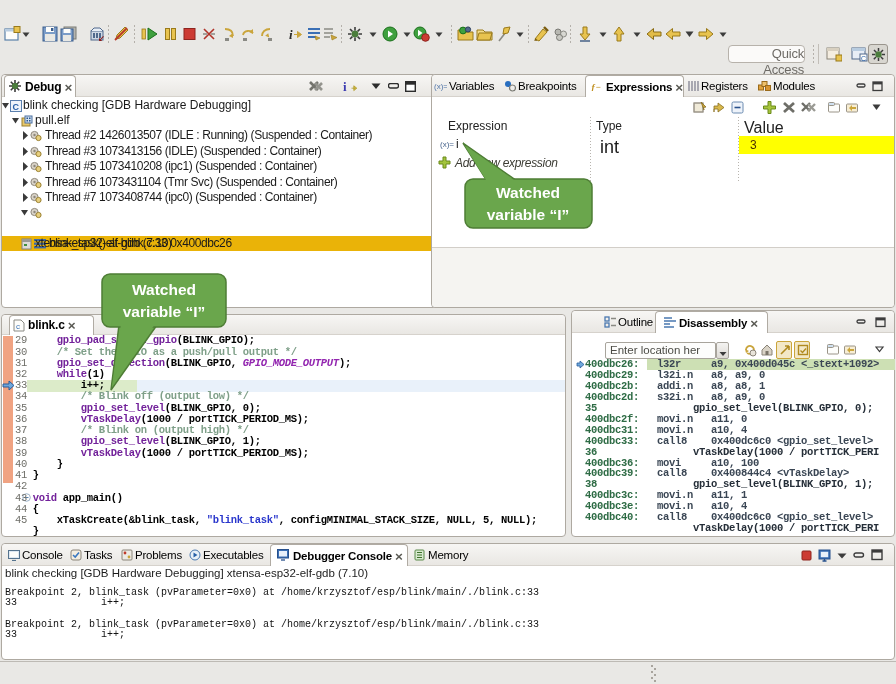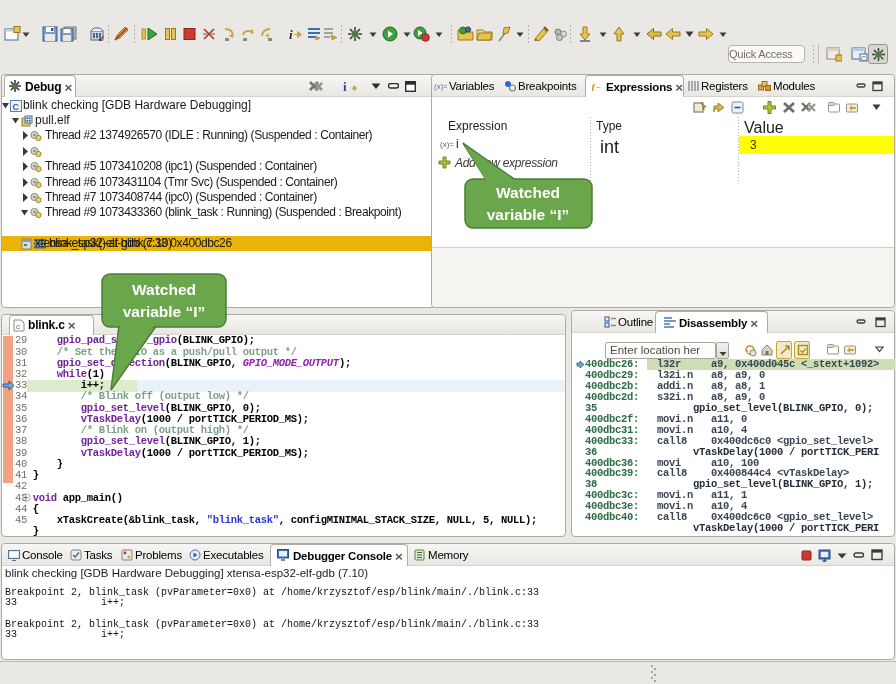--- a/index.html
+++ b/index.html
@@ -209,21 +209,21 @@
       <text x="10" y="14.5" font-size="7" fill="#2860a8" font-family="Liberation Sans">C</text>
     </svg>
   <div class="abs" style="left:868px;top:44px;width:20px;height:20px;background:#d8d6d0;border:1px solid #9a958d;border-radius:3px"></div>
   <svg class="abs" style="left:871px;top:47px" width="15" height="15" viewBox="0 0 15 15">
       <circle cx="7.5" cy="7.5" r="3.2" fill="#4b7d3c"></circle>
       <g stroke="#3c3c3c" stroke-width="1.5">
         <path d="M7.5 1v3M7.5 11v3M1 7.5h3M11 7.5h3M3 3l2.2 2.2M10 10l2.2 2.2M12 3l-2.2 2.2M5 10l-2.2 2.2"></path>
       </g>
     </svg>
 
-  <div class="abs" style="left:728px;top:45px;width:77px;height:18px;background:#fbfaf9;border:1px solid #b7b2ab;border-radius:4px;font-size:11px;color:#6e6b66;text-align:left;line-height:16px;letter-spacing:-0.2px">Quick Access</div>
+  <div class="abs" style="left:728px;top:45px;width:77px;height:18px;background:#fbfaf9;border:1px solid #b7b2ab;border-radius:4px;font-size:13px;color:#6e6b66;text-align:right;line-height:16px;letter-spacing:-0.2px">Quick Access</div>
 
   <div class="panel" id="p-debug" style="left:1px;top:74px;width:444px;height:234px">
     <div class="tabstrip"></div>
     <div class="tab sel" style="left:2px;width:72px"></div>
     <svg class="abs" style="left:6px;top:4px" width="14" height="14" viewBox="0 0 14 14">
         <circle cx="7" cy="7" r="3.2" fill="#4b7d3c"></circle>
         <g stroke="#3c3c3c" stroke-width="1.6">
           <path d="M7 1v3M7 10v3M1 7h3M10 7h3M2.8 2.8l2.2 2.2M9 9l2.2 2.2M11.2 2.8L9 5M5 9l-2.2 2.2"></path>
         </g>
       </svg>
@@ -276,31 +276,32 @@
       </div>
       <div class="trow" style="top:31.4px">
         <svg class="abs" style="left:20px;top:3px" width="7" height="9" viewBox="0 0 7 9">
             <path d="M1 0l5 4.5L1 9z" fill="#3a3a3a"></path>
           </svg>
         <svg class="abs" style="left:28px;top:2px" width="12" height="12" viewBox="0 0 12 12">
             <circle cx="4.5" cy="5" r="3.6" fill="#d9d3c8" stroke="#8e887c"></circle>
             <circle cx="8.5" cy="8" r="2.6" fill="#e7cf7f" stroke="#9a8030"></circle>
             <circle cx="4.5" cy="5" r="1.2" fill="#8e887c"></circle>
           </svg>
-        <span class="abs ls4" style="left:43px">Thread #2 1374926570 (IDLE : Running) (Suspended : Container)</span>
+        <span class="abs ls4" style="left:43px">Thread #2 1426013507 (IDLE : Running) (Suspended : Container)</span>
       </div>
       <div class="trow" style="top:46.8px">
         <svg class="abs" style="left:20px;top:3px" width="7" height="9" viewBox="0 0 7 9">
             <path d="M1 0l5 4.5L1 9z" fill="#3a3a3a"></path>
           </svg>
         <svg class="abs" style="left:28px;top:2px" width="12" height="12" viewBox="0 0 12 12">
             <circle cx="4.5" cy="5" r="3.6" fill="#d9d3c8" stroke="#8e887c"></circle>
             <circle cx="8.5" cy="8" r="2.6" fill="#e7cf7f" stroke="#9a8030"></circle>
             <circle cx="4.5" cy="5" r="1.2" fill="#8e887c"></circle>
           </svg>
+        <span class="abs ls4" style="left:43px">Thread #3 1073413156 (IDLE) (Suspended : Container)</span>
       </div>
       <div class="trow" style="top:62.2px">
         <svg class="abs" style="left:20px;top:3px" width="7" height="9" viewBox="0 0 7 9">
             <path d="M1 0l5 4.5L1 9z" fill="#3a3a3a"></path>
           </svg>
         <svg class="abs" style="left:28px;top:2px" width="12" height="12" viewBox="0 0 12 12">
             <circle cx="4.5" cy="5" r="3.6" fill="#d9d3c8" stroke="#8e887c"></circle>
             <circle cx="8.5" cy="8" r="2.6" fill="#e7cf7f" stroke="#9a8030"></circle>
             <circle cx="4.5" cy="5" r="1.2" fill="#8e887c"></circle>
           </svg>
@@ -330,21 +331,20 @@
       </div>
       <div class="trow" style="top:108.4px">
         <svg class="abs" style="left:19px;top:4px" width="8" height="8" viewBox="0 0 8 8">
             <path d="M0 1h7L3.5 6.5z" fill="#3a3a3a"></path>
           </svg>
         <svg class="abs" style="left:28px;top:2px" width="12" height="12" viewBox="0 0 12 12">
             <circle cx="4.5" cy="5" r="3.6" fill="#d9d3c8" stroke="#8e887c"></circle>
             <circle cx="8.5" cy="8" r="2.6" fill="#e7cf7f" stroke="#9a8030"></circle>
             <circle cx="4.5" cy="5" r="1.2" fill="#8e887c"></circle>
           </svg>
-        <span class="abs ls4" style="left:43px">Thread #9 1073433360 (blink_task : Running) (Suspended : Breakpoint)</span>
       </div>
       <div class="trow" style="top:139px;background:#eab308">
         <svg class="abs" style="left:32px;top:3px" width="12" height="10" viewBox="0 0 12 10">
             <g fill="#3b68a8">
               <rect x="0" y="0" width="12" height="2.2"></rect>
               <rect x="0" y="3.6" width="12" height="2.2"></rect>
               <rect x="0" y="7.2" width="12" height="2.2"></rect>
             </g>
           </svg>
         <span class="abs ls4" style="left:47px">blink_task() at blink.c:33 0x400dbc26</span>

